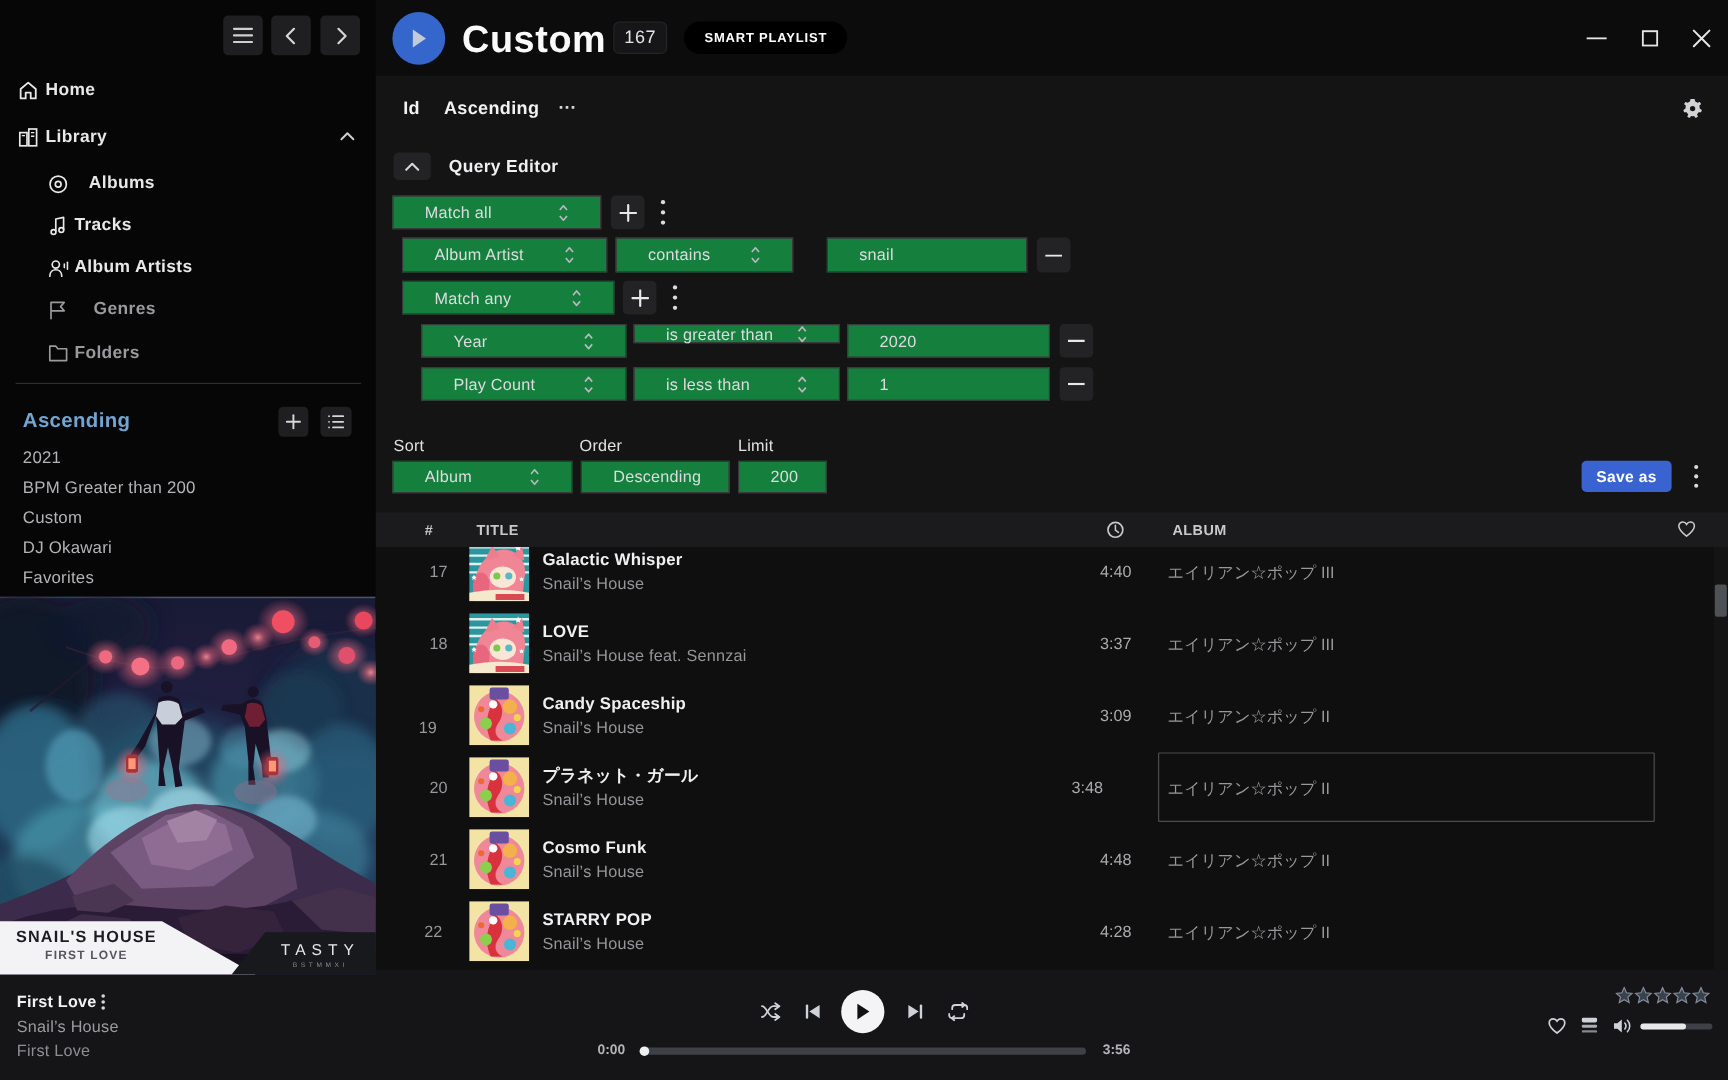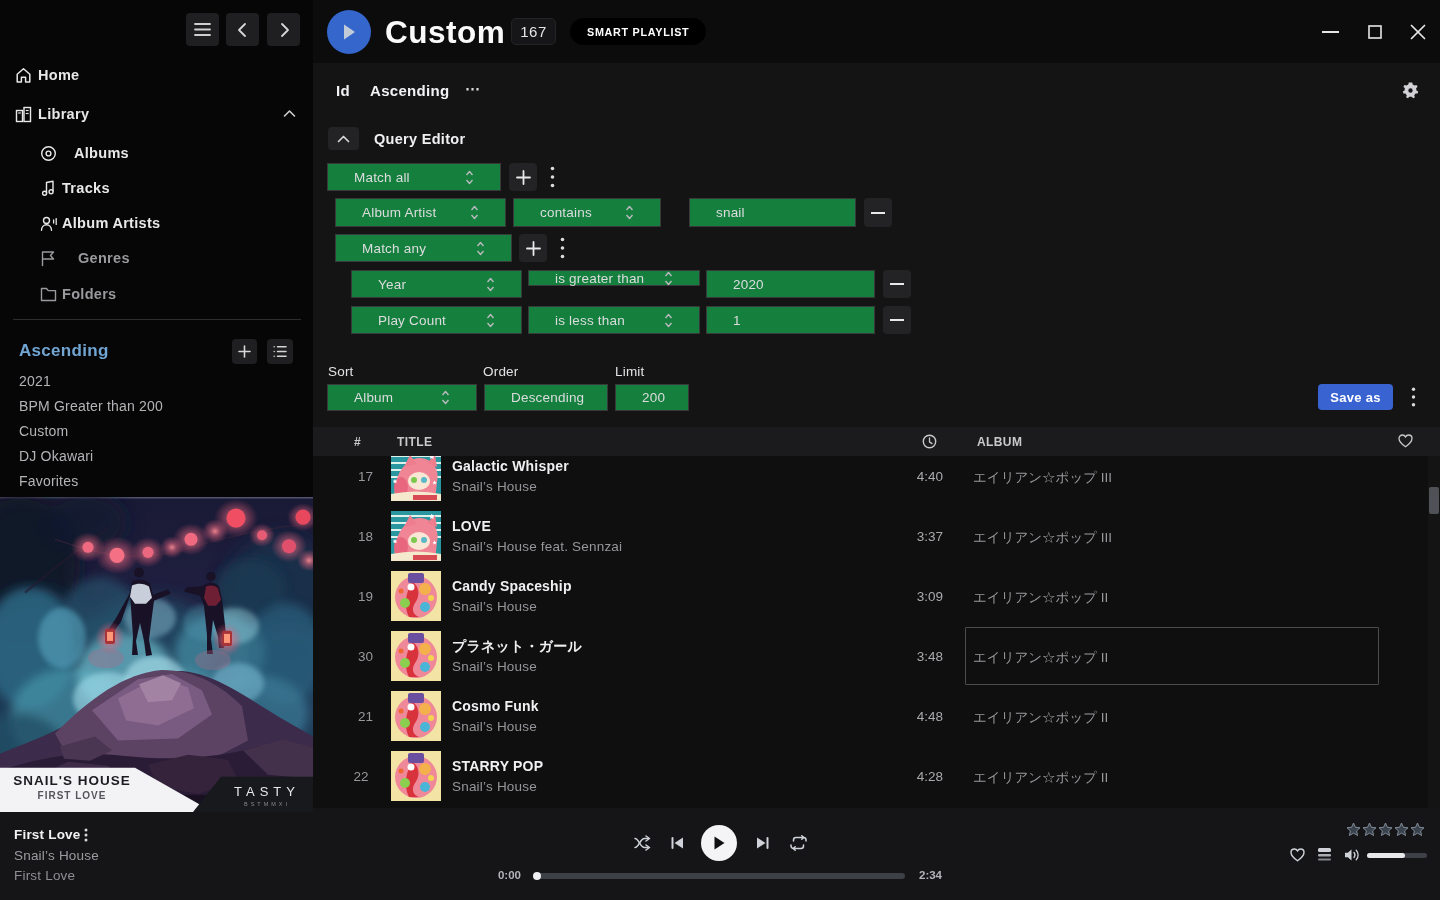--- a/index.html
+++ b/index.html
@@ -246,56 +246,56 @@
               <path d="M8 8 l1.5 3 3 .5 -2.2 2 .6 3 -2.9-1.6 -2.9 1.6 .6-3 -2.2-2 3-.5 Z" fill="#fff" transform="translate(0,24) scale(.5)"></path>
               <path d="M8 8 l1.5 3 3 .5 -2.2 2 .6 3 -2.9-1.6 -2.9 1.6 .6-3 -2.2-2 3-.5 Z" fill="#fff" transform="translate(40,26) scale(.45)"></path>
             </svg></div>
         <div class="abs rtitle" style="left:139px;top:7px">LOVE</div>
         <div class="abs rartist" style="left:139px;top:28px">Snail’s House feat. Sennzai</div>
         <div class="abs rdur" style="left:580px;top:18px;width:50px;text-align:right">3:37</div>
         <div class="abs ralbum" style="left:660px;top:18px">エイリアン☆ポップ III</div>
       </div>
 
       <div class="abs" style="left:0;top:115px;width:1115px;height:60px">
-        <div class="abs rnum" style="left:36px;top:18px;width:24px;text-align:right">19</div>
+        <div class="abs rnum" style="left:36px;top:28px;width:24px;text-align:left">19</div>
         <div class="abs" style="left:78px;top:0px;width:50px;height:50px"><svg width="50" height="50" viewBox="0 0 50 50">
               <rect width="50" height="50" fill="#f3e4a6"></rect>
               <circle cx="25" cy="26" r="21" fill="#ef8898"></circle>
               <path d="M20 10 C 28 14 30 24 24 32 C 20 38 22 44 28 46 L18 46 C 14 38 14 28 17 20 Z" fill="#d8323c"></path>
               <circle cx="34" cy="18" r="6" fill="#f4b04a"></circle>
               <circle cx="14" cy="32" r="5" fill="#8ad04e"></circle>
               <circle cx="34" cy="36" r="5" fill="#49b6d8"></circle>
               <circle cx="20" cy="16" r="3.5" fill="#fff"></circle>
               <rect x="17" y="2" width="16" height="10" rx="2" fill="#6a4fa0"></rect>
               <circle cx="40" cy="27" r="3" fill="#f2d44e"></circle>
               <circle cx="10" cy="20" r="2.5" fill="#ef6830"></circle>
             </svg></div>
         <div class="abs rtitle" style="left:139px;top:7px">Candy Spaceship</div>
         <div class="abs rartist" style="left:139px;top:28px">Snail’s House</div>
         <div class="abs rdur" style="left:580px;top:18px;width:50px;text-align:right">3:09</div>
         <div class="abs ralbum" style="left:660px;top:18px">エイリアン☆ポップ II</div>
       </div>
 
       <div class="abs" style="left:0;top:175px;width:1115px;height:60px">
-        <div class="abs rnum" style="left:36px;top:18px;width:24px;text-align:right">30</div>
+        <div class="abs rnum" style="left:36px;top:18px;width:24px;text-align:right">20</div>
         <div class="abs" style="left:78px;top:0px;width:50px;height:50px"><svg width="50" height="50" viewBox="0 0 50 50">
               <rect width="50" height="50" fill="#f3e4a6"></rect>
               <circle cx="25" cy="26" r="21" fill="#ef8898"></circle>
               <path d="M20 10 C 28 14 30 24 24 32 C 20 38 22 44 28 46 L18 46 C 14 38 14 28 17 20 Z" fill="#d8323c"></path>
               <circle cx="34" cy="18" r="6" fill="#f4b04a"></circle>
               <circle cx="14" cy="32" r="5" fill="#8ad04e"></circle>
               <circle cx="34" cy="36" r="5" fill="#49b6d8"></circle>
               <circle cx="20" cy="16" r="3.5" fill="#fff"></circle>
               <rect x="17" y="2" width="16" height="10" rx="2" fill="#6a4fa0"></rect>
               <circle cx="40" cy="27" r="3" fill="#f2d44e"></circle>
               <circle cx="10" cy="20" r="2.5" fill="#ef6830"></circle>
             </svg></div>
         <div class="abs rtitle" style="left:139px;top:7px">プラネット・ガール</div>
         <div class="abs rartist" style="left:139px;top:28px">Snail’s House</div>
-        <div class="abs rdur" style="left:580px;top:18px;width:50px;text-align:right">3:48</div>
+        <div class="abs rdur" style="left:580px;top:18px;width:50px;">3:48</div>
         <div class="abs ralbum" style="left:660px;top:18px">エイリアン☆ポップ II</div>
       </div>
 
       <div class="abs" style="left:0;top:235px;width:1115px;height:60px">
         <div class="abs rnum" style="left:36px;top:18px;width:24px;text-align:right">21</div>
         <div class="abs" style="left:78px;top:0px;width:50px;height:50px"><svg width="50" height="50" viewBox="0 0 50 50">
               <rect width="50" height="50" fill="#f3e4a6"></rect>
               <circle cx="25" cy="26" r="21" fill="#ef8898"></circle>
               <path d="M20 10 C 28 14 30 24 24 32 C 20 38 22 44 28 46 L18 46 C 14 38 14 28 17 20 Z" fill="#d8323c"></path>
               <circle cx="34" cy="18" r="6" fill="#f4b04a"></circle>
@@ -603,21 +603,21 @@
           <path d="M3.5 6 L3.5 5 A2.5 2.5 0 0 1 6 2.5 L13.5 2.5 A2.5 2.5 0 0 1 16 5 L16 6"></path>
           <path d="M13.5 10 L13.5 11 A2.5 2.5 0 0 1 11 13.5 L3.5 13.5 A2.5 2.5 0 0 1 1 11 L1 10"></path>
           <polyline points="11.8,0.8 13.8,2.5 11.8,4.2"></polyline>
           <polyline points="5.2,11.8 3.2,13.5 5.2,15.2"></polyline>
         </g>
       </svg>
 
     <div class="abs" style="left:481px;top:61px;width:40px;text-align:right;color:#b4b4b8;font-size:11.5px;font-weight:bold">0:00</div>
     <div class="abs" style="left:535px;top:65px;width:370px;height:6px;border-radius:3px;background:#3d4046"></div>
     <div class="abs" style="left:533px;top:64px;width:8px;height:8px;border-radius:50%;background:#f0f0f2"></div>
-    <div class="abs" style="left:919px;top:61px;width:40px;color:#b4b4b8;font-size:11.5px;font-weight:bold">2:34</div>
+    <div class="abs" style="left:919px;top:61px;width:40px;color:#b4b4b8;font-size:11.5px;font-weight:bold">3:56</div>
 
     <svg class="abs" style="left:1346px;top:14px" width="80" height="15" viewBox="0 0 80 15">
       <g fill="#39414d" stroke="#828b99" stroke-width="1">
         <path d="M7.5 1 L9.4 5.3 L14 5.8 L10.6 8.9 L11.6 13.5 L7.5 11.1 L3.4 13.5 L4.4 8.9 L1 5.8 L5.6 5.3 Z"></path>
         <path d="M23.5 1 L25.4 5.3 L30 5.8 L26.6 8.9 L27.6 13.5 L23.5 11.1 L19.4 13.5 L20.4 8.9 L17 5.8 L21.6 5.3 Z"></path>
         <path d="M39.5 1 L41.4 5.3 L46 5.8 L42.6 8.9 L43.6 13.5 L39.5 11.1 L35.4 13.5 L36.4 8.9 L33 5.8 L37.6 5.3 Z"></path>
         <path d="M55.5 1 L57.4 5.3 L62 5.8 L58.6 8.9 L59.6 13.5 L55.5 11.1 L51.4 13.5 L52.4 8.9 L49 5.8 L53.6 5.3 Z"></path>
         <path d="M71.5 1 L73.4 5.3 L78 5.8 L74.6 8.9 L75.6 13.5 L71.5 11.1 L67.4 13.5 L68.4 8.9 L65 5.8 L69.6 5.3 Z"></path>
       </g>
     </svg>

